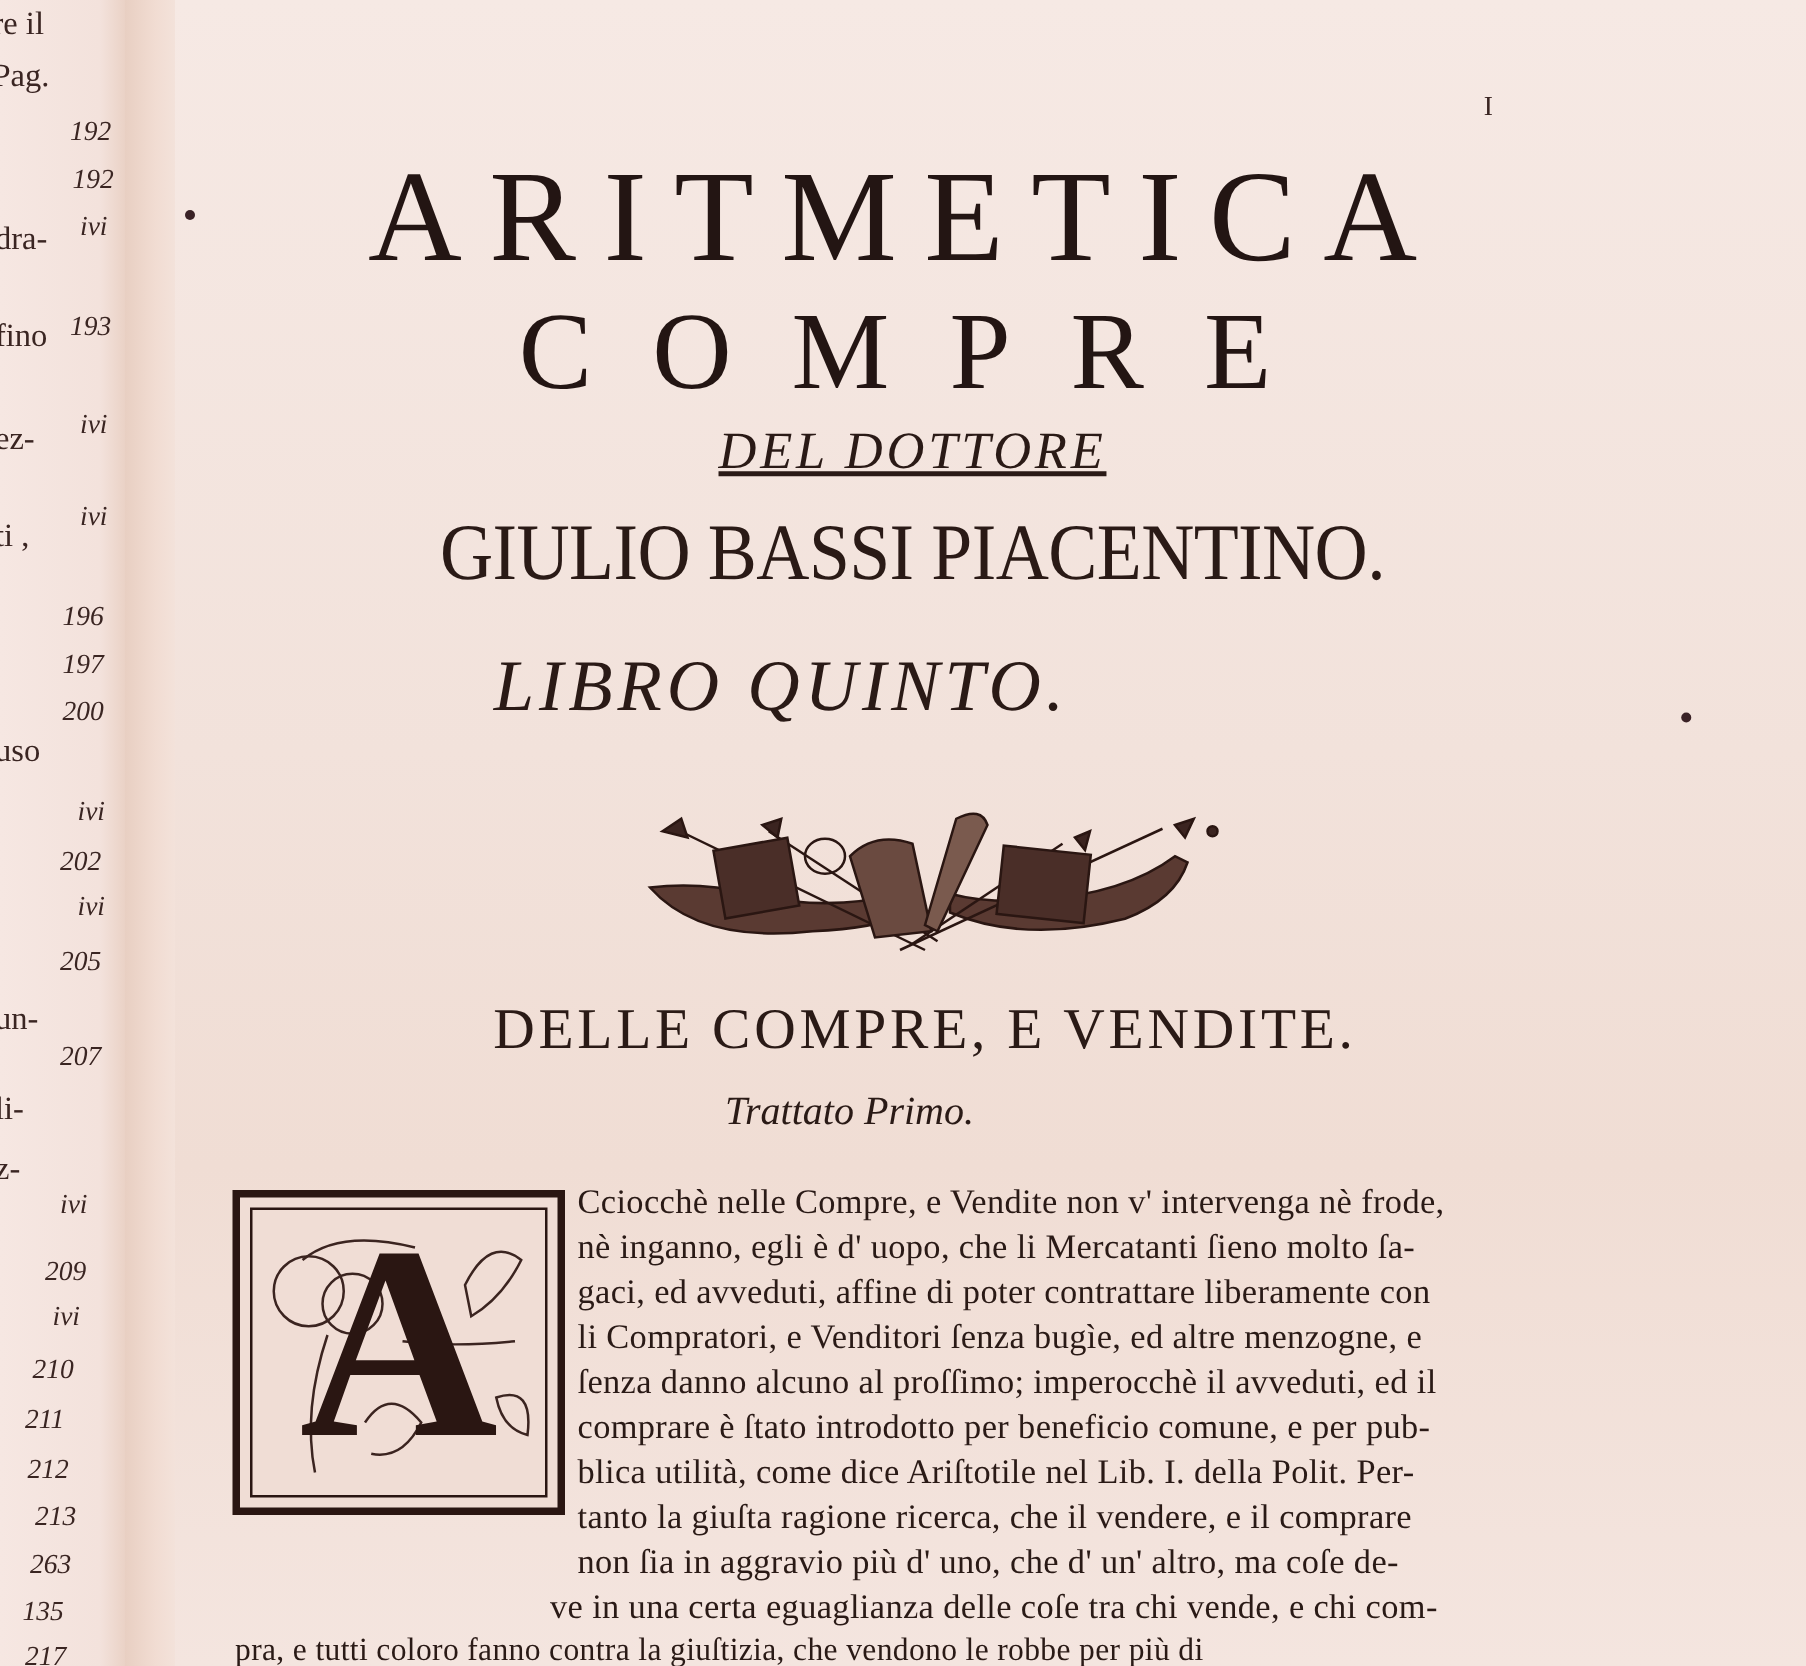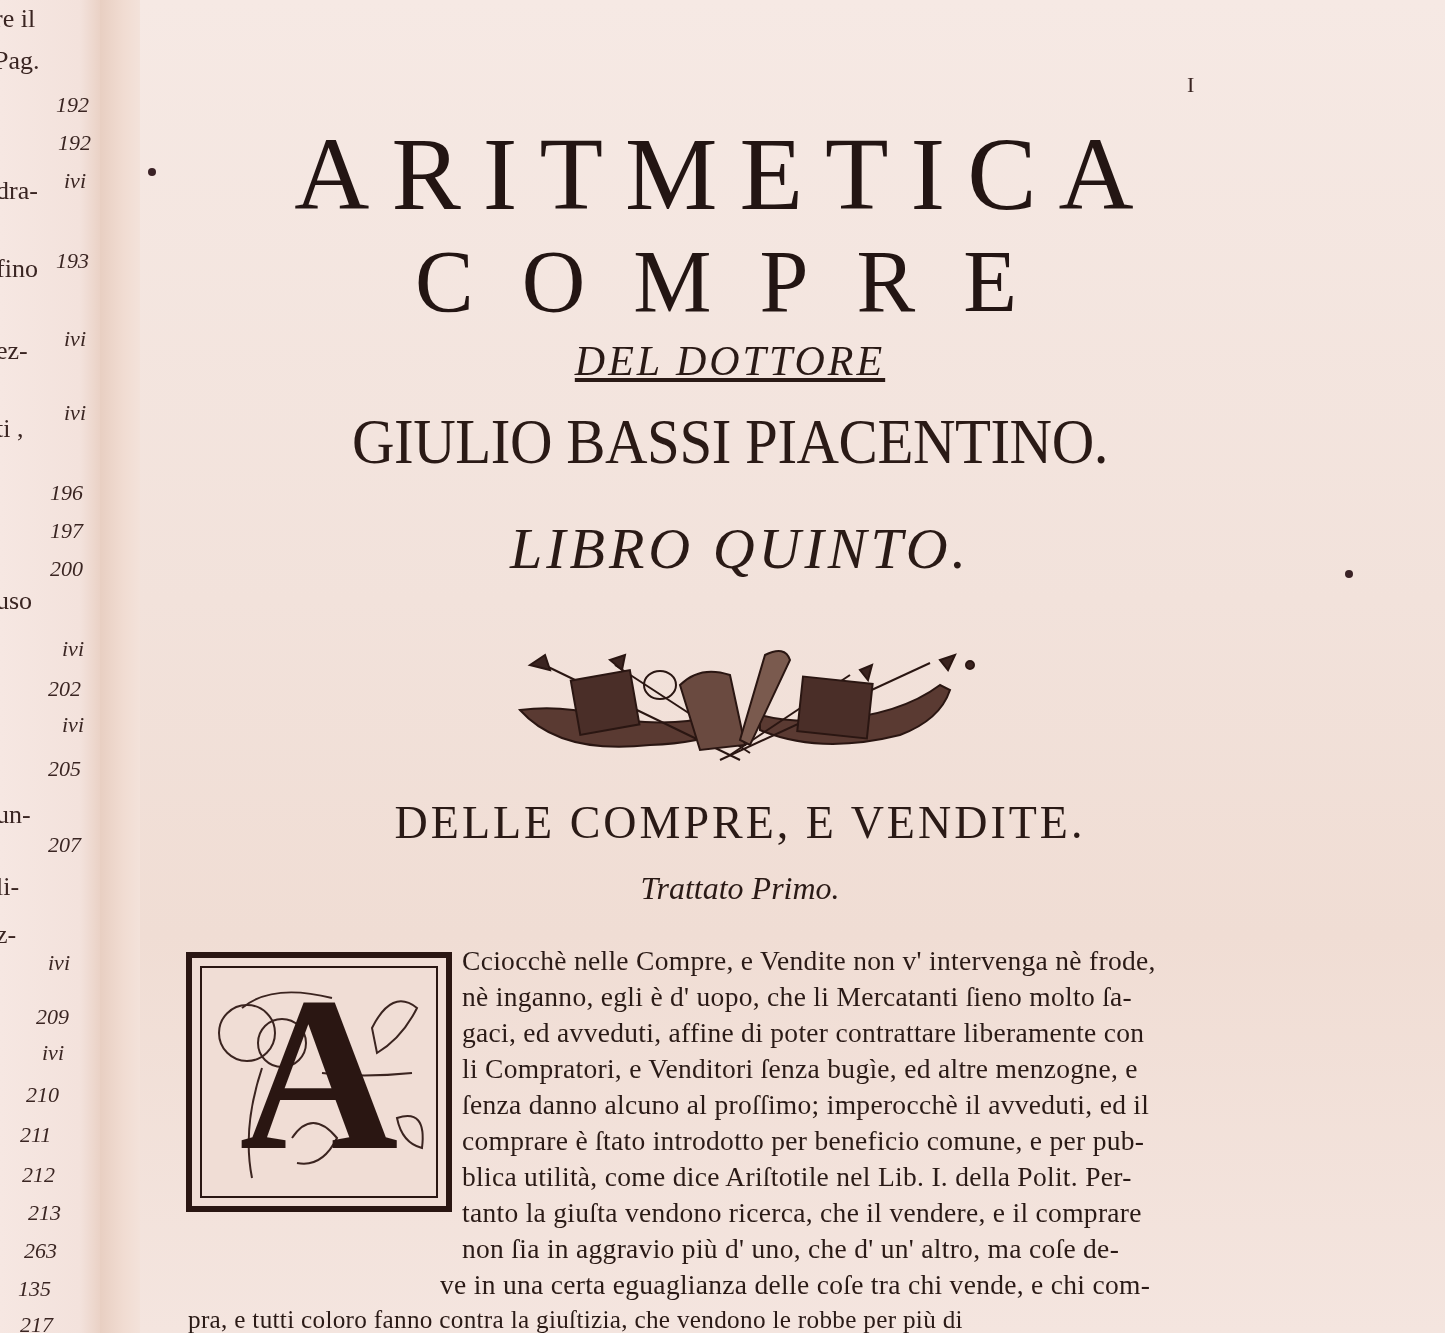--- a/index.html
+++ b/index.html
@@ -42,32 +42,32 @@
     position: absolute; left: 530px; top: 340px; width: 400px;
     font-size: 42px; font-style: italic; letter-spacing: 3px; text-align: center; line-height: 1; text-decoration: underline;
   }
   .author {
     position: absolute; left: 220px; top: 410px; width: 1020px;
     font-size: 64px; text-align: center; line-height: 1; letter-spacing: -0.5px;
     transform: scaleX(0.92); transform-origin: center;
   }
   .libro {
     position: absolute; left: 395px; top: 520px; width: 690px;
-    font-size: 58px; font-style: italic; letter-spacing: 4px; text-align: center; line-height: 1;
+    font-size: 58px; font-style: italic; letter-spacing: 4px; text-align: left; line-height: 1;
   }
   .vignette {
     position: absolute; left: 500px; top: 635px; width: 480px; height: 135px;
   }
   .section-title {
     position: absolute; left: 290px; top: 800px; width: 900px;
     font-size: 46px; letter-spacing: 3px; text-align: center; line-height: 1;
   }
   .subtitle {
     position: absolute; left: 580px; top: 872px; width: 320px;
-    font-size: 32px; font-style: italic; text-align: center; line-height: 1;
+    font-size: 32px; font-style: italic; line-height: 1;
   }
   .dropcap {
     position: absolute; left: 186px; top: 952px; width: 266px; height: 260px;
     border: 6px solid #2a1612; box-sizing: border-box;
     background: #f0ddd5;
   }
   .dropcap-inner {
     position: absolute; left: 8px; top: 8px; right: 8px; bottom: 8px;
     border: 2px solid #2a1612;
   }
@@ -179,17 +179,17 @@
   <div class="dropcap-letter">A</div>
 </div>
 
 <div class="body-line" style="left:462px;top:947px">Cciocchè nelle Compre, e Vendite non v' intervenga nè frode,</div>
 <div class="body-line" style="left:462px;top:983px">nè inganno, egli è d' uopo, che li Mercatanti ſieno molto ſa-</div>
 <div class="body-line" style="left:462px;top:1019px">gaci, ed avveduti, affine di poter contrattare liberamente con</div>
 <div class="body-line" style="left:462px;top:1055px">li Compratori, e Venditori ſenza bugìe, ed altre menzogne, e</div>
 <div class="body-line" style="left:462px;top:1091px">ſenza danno alcuno al proſſimo; imperocchè il avveduti, ed il</div>
 <div class="body-line" style="left:462px;top:1127px">comprare è ſtato introdotto per beneficio comune, e per pub-</div>
 <div class="body-line" style="left:462px;top:1163px">blica utilità, come dice Ariſtotile nel Lib. I. della Polit. Per-</div>
-<div class="body-line" style="left:462px;top:1199px">tanto la giuſta vendono ricerca, che il vendere, e il comprare</div>
+<div class="body-line" style="left:462px;top:1199px">tanto la giuſta ragione ricerca, che il vendere, e il comprare</div>
 <div class="body-line" style="left:462px;top:1235px">non ſia in aggravio più d' uno, che d' un' altro, ma coſe de-</div>
 <div class="body-line" style="left:440px;top:1271px">ve in una certa eguaglianza delle coſe tra chi vende, e chi com-</div>
 
 <div class="body-line" style="left:188px;top:1307px;font-size:26px;transform:scaleX(0.97);transform-origin:left">pra, e tutti coloro fanno contra la giuſtizia, che vendono le robbe per più di</div>
 
 </body></html>

